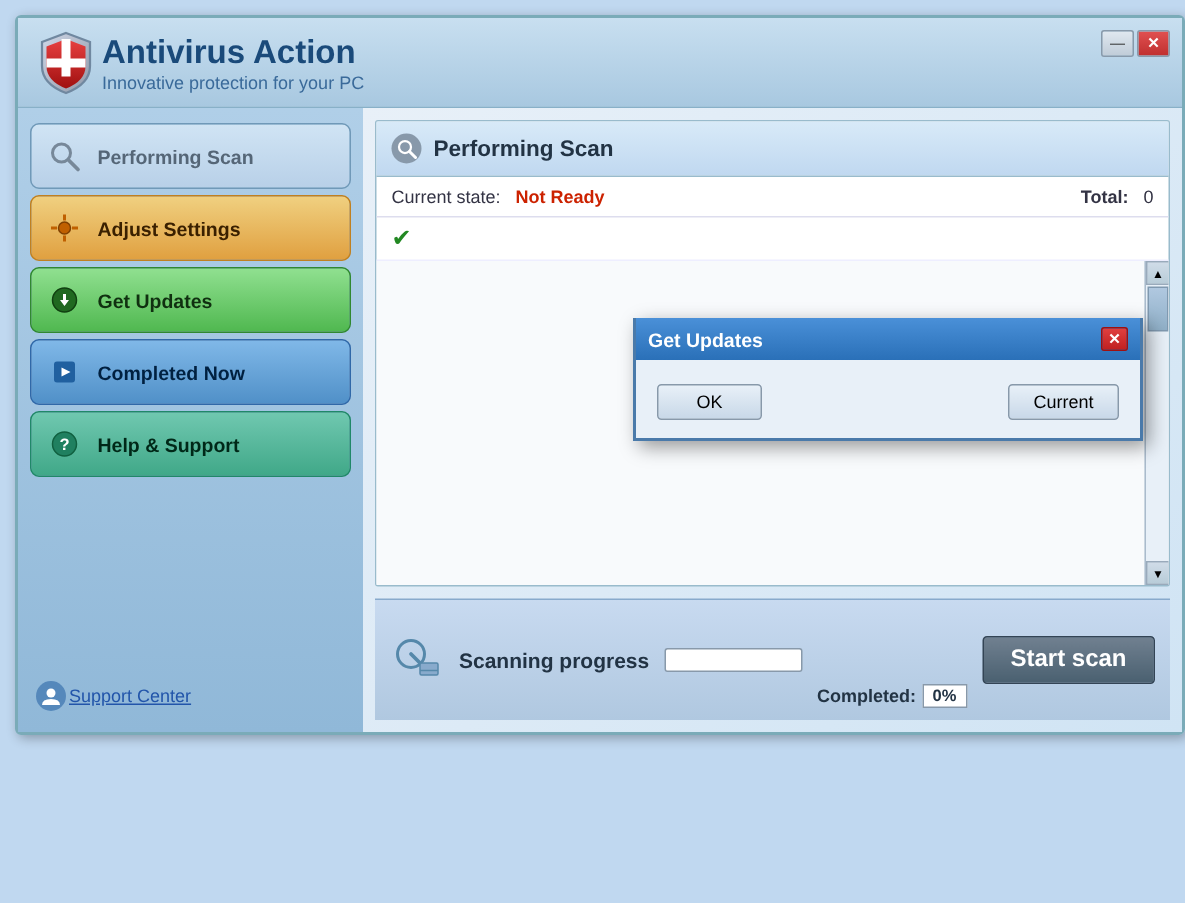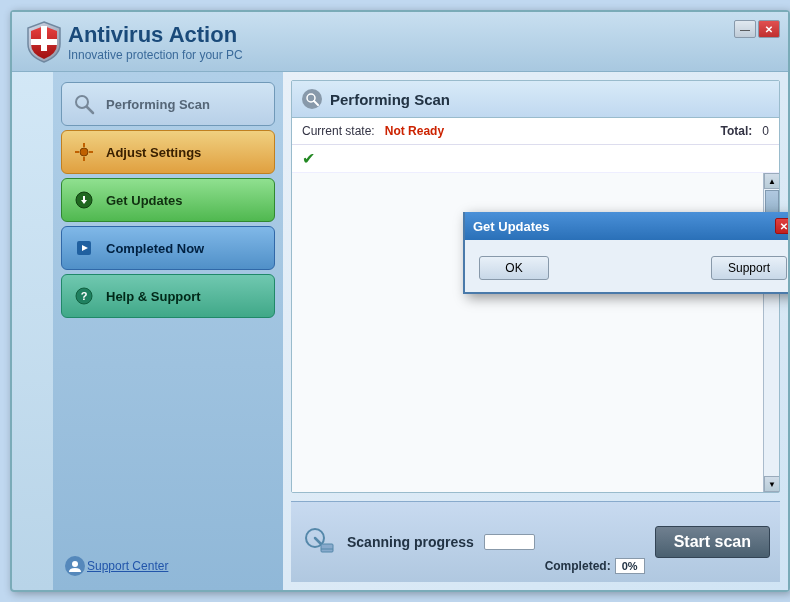--- a/index.html
+++ b/index.html
@@ -8,21 +8,21 @@
       height: 602px;
       font-family: Arial, Tahoma, sans-serif;
       font-size: 13px;
       background: #c0d8f0;
       overflow: hidden;
     }
 
     
     .main-window {
       width: 780px;
-      height: 582px;
+      height: 480px;
       margin: 10px;
       background: linear-gradient(180deg, #d6eaf8 0%, #b8d4e8 100%);
       border: 2px solid #7aabb8;
       border-radius: 4px;
       box-shadow: 2px 2px 8px rgba(0,0,0,0.3);
       display: flex;
       flex-direction: column;
       position: relative;
     }
 
@@ -72,21 +72,20 @@
       background: linear-gradient(180deg, #e05050 0%, #c03030 100%);
       color: white;
       font-weight: bold;
     }
 
     
     .window-body {
       flex: 1;
       display: flex;
       overflow: hidden;
-      padding-left: 41px;
     }
 
     
     .sidebar {
       width: 230px;
       background: linear-gradient(180deg, #b0cfe8 0%, #90b8d8 100%);
       padding: 10px 8px;
       display: flex;
       flex-direction: column;
       gap: 4px;
@@ -622,21 +621,21 @@
 
       <div class="dialog-overlay">
         <div class="dialog-box">
           <div class="dialog-title-bar">
             <span class="dialog-title-text">Get Updates</span>
             <div class="dialog-close-btn">✕</div>
           </div>
           <div class="dialog-body">
             <div class="dialog-buttons">
               <button class="dialog-ok-btn">OK</button>
-              <button class="dialog-cancel-btn">Support</button>
+              <button class="dialog-cancel-btn">Current</button>
             </div>
           </div>
         </div>
       </div>
 
     </div>
   </div>
 </div>
 
 </body></html>

